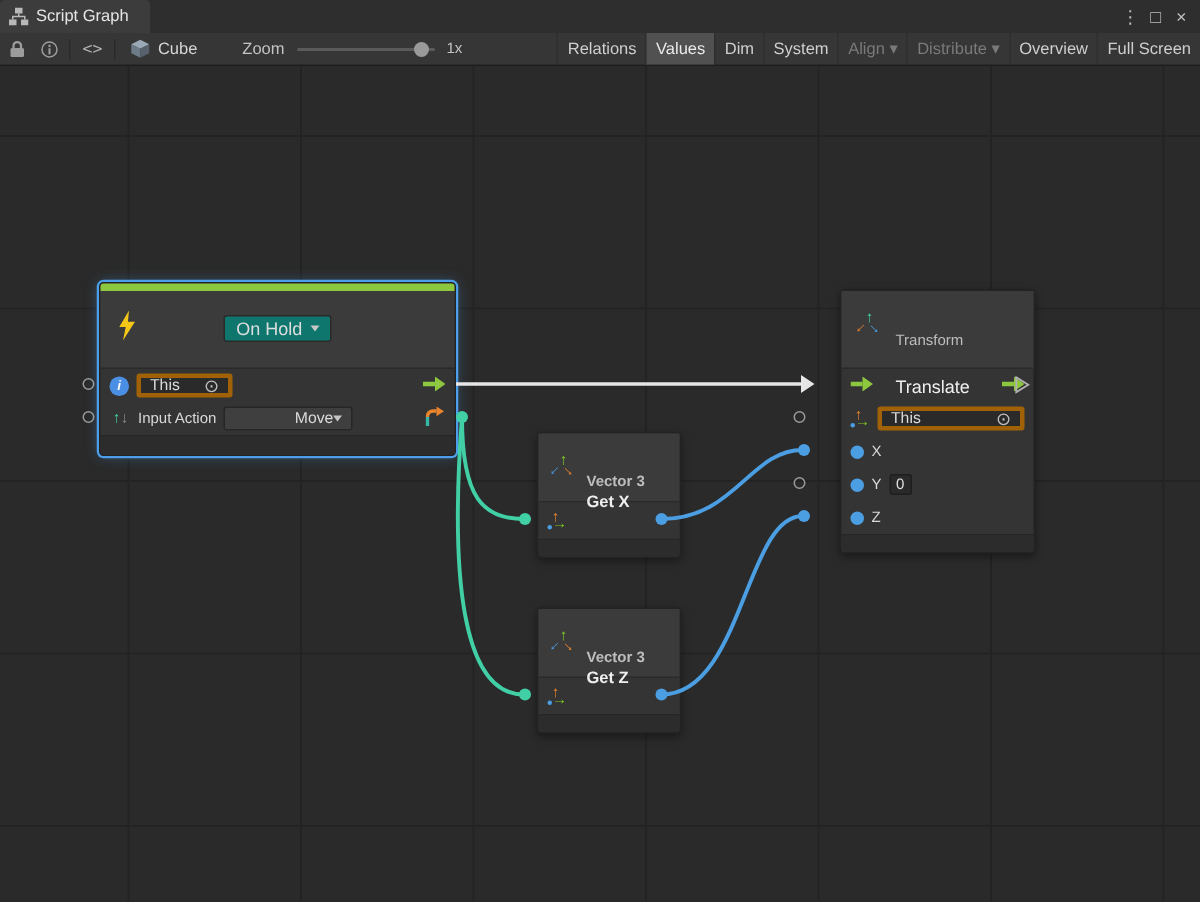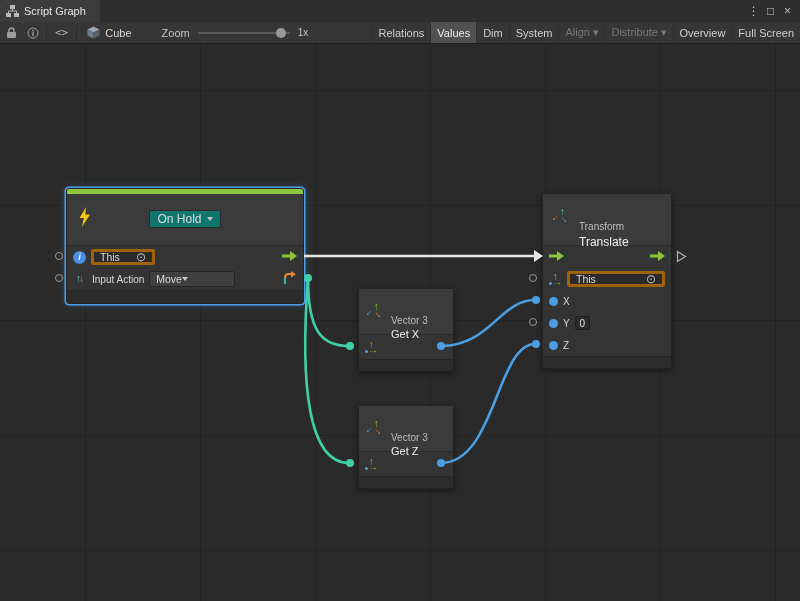--- a/index.html
+++ b/index.html
@@ -62,33 +62,33 @@
   .event-footer { height:13px; }
 
   .info-badge { width:13px; height:13px; border-radius:50%; background:#4a8fe3; flex:none;
                 display:flex; align-items:center; justify-content:center; }
   .info-badge::before { content:'i'; color:#fff; font-size:9px; font-weight:bold; font-style:italic; }
   .obj-field { display:flex; align-items:center; justify-content:space-between; gap:6px; background:#2a2a2a;
                border:3px solid #a16207; border-radius:2px; padding:0 6px; height:16px; font-size:10.5px; }
   .obj-field.w62 { width:64px; }
   .obj-field.grow { flex:1; }
   .picker { color:#c0c0c0; font-size:12px; line-height:12px; }
-  .move-dropdown { width:86px; display:flex; align-items:center; justify-content:flex-start; background:#3f3f3f;
+  .move-dropdown { width:86px; display:flex; align-items:center; justify-content:flex-end; background:#3f3f3f;
                    border:1px solid #262626; border-radius:2px; padding:0 6px; height:16px; font-size:10.5px; }
 
-  .transform-node { left:542px; top:149px; width:130px; }
+  .transform-node { left:560px; top:149px; width:130px; }
   .transform-header { height:52px; }
   .th-titles { padding:9px 0 0 36px; }
   .cat { font-size:10px; color:#bdbdbd; }
-  .ttl { font-size:12px; color:#efefef; margin-top:3px; }
+  .ttl { font-size:12px; color:#efefef; margin-top:18px; }
   .header-icon { position:absolute; left:9px; top:13px; }
   .tr-footer { height:12px; }
 
   .small-node { width:96px; }
-  .small-header { height:46px; }
+  .small-header { height:46px;font-weight:bold; }
   .small-titles { padding:8px 0 0 32px; }
   .small-titles .ttl { font-size:11px; margin-top:2px; }
   .small-icon { position:absolute; left:7px; top:13px; }
   .body-row { height:24px; background:#343434; }
   .sm-footer { height:12px; }
 
   .port-dot { width:9px; height:9px; border-radius:50%; background:#4b9ee2; flex:none; }
   .value-box { min-width:15px; height:14px; background:#2a2a2a; border:1px solid #1e1e1e; border-radius:2px;
                color:#e2e2e2; font-size:10px; display:flex; align-items:center; justify-content:center; padding:0 3px; }
   .port-circle { position:absolute; z-index:4; width:8px; height:8px; border:1px solid #9a9a9a;

